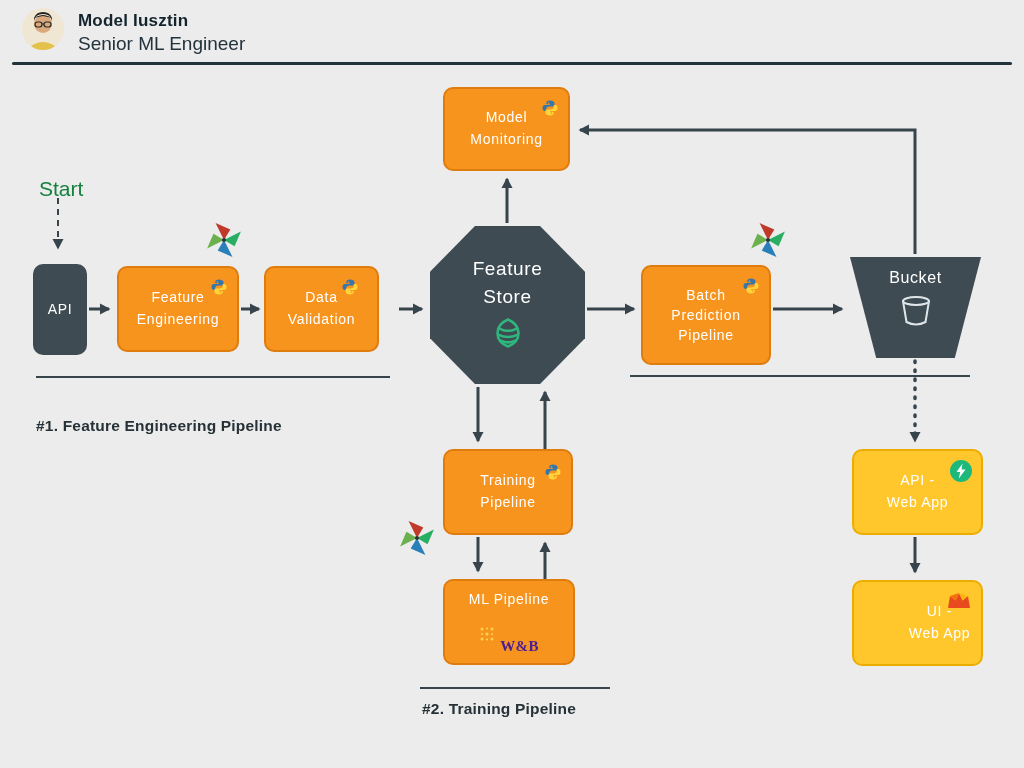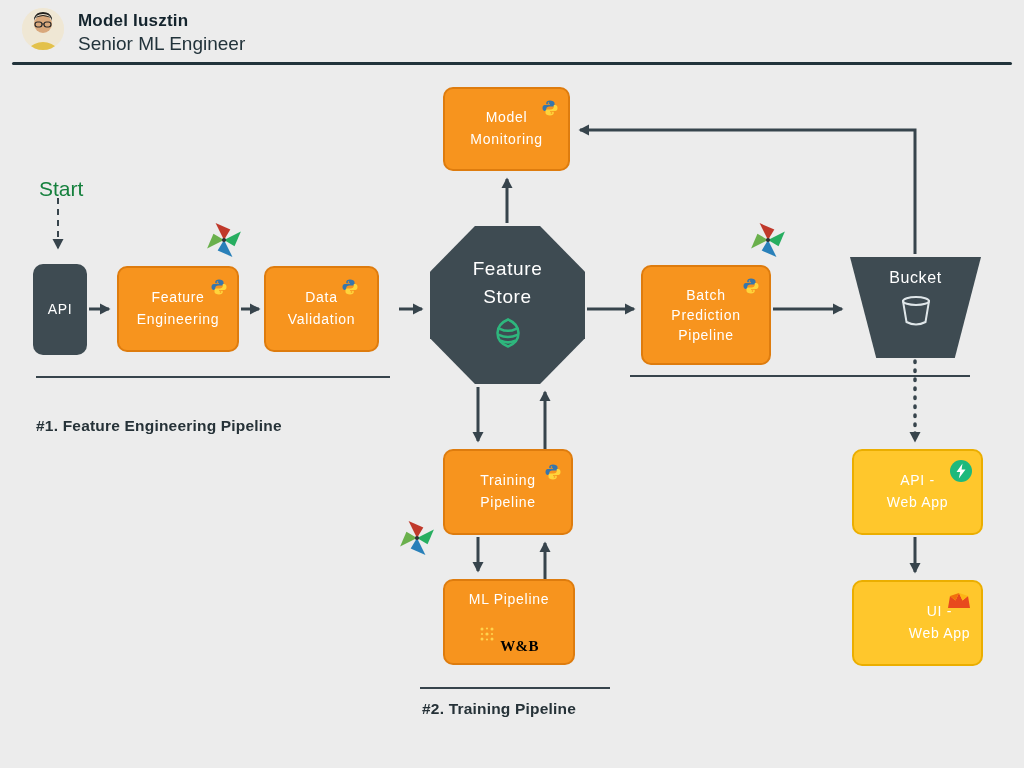--- a/index.html
+++ b/index.html
@@ -29,21 +29,21 @@
   
   .section-label{position:absolute;font-size:15.5px;font-weight:700;color:#263238;letter-spacing:.2px;}
   .start-label{position:absolute;left:39px;top:177px;font-size:21px;color:#15803d;}
   
   .pinwheel{position:absolute;width:38px;height:38px;}
   .arrow-layer{position:absolute;left:0;top:0;z-index:1;}
   .node{z-index:2;}
   .pinwheel{z-index:3;}
   
   .wandb-row{display:flex;align-items:center;gap:5px;margin-top:3px;}
-  .wandb-text{font-family:"Liberation Serif",serif;font-weight:700;font-size:15px;color:#000000;letter-spacing:.3px;margin-top:24px;}
+  .wandb-text{font-family:"Liberation Serif",serif;font-weight:700;font-size:15px;color:#4c1d95;letter-spacing:.3px;margin-top:24px;}
 </style>
 </head>
 <body>
 
 <div class="canvas">
 
   <div class="header-avatar">
     <svg width="42" height="42" viewBox="0 0 42 42">
       <rect width="42" height="42" fill="#efe7d4"></rect>
       <path d="M4 42 Q21 26 38 42 Z" fill="#e3c14b"></path>

